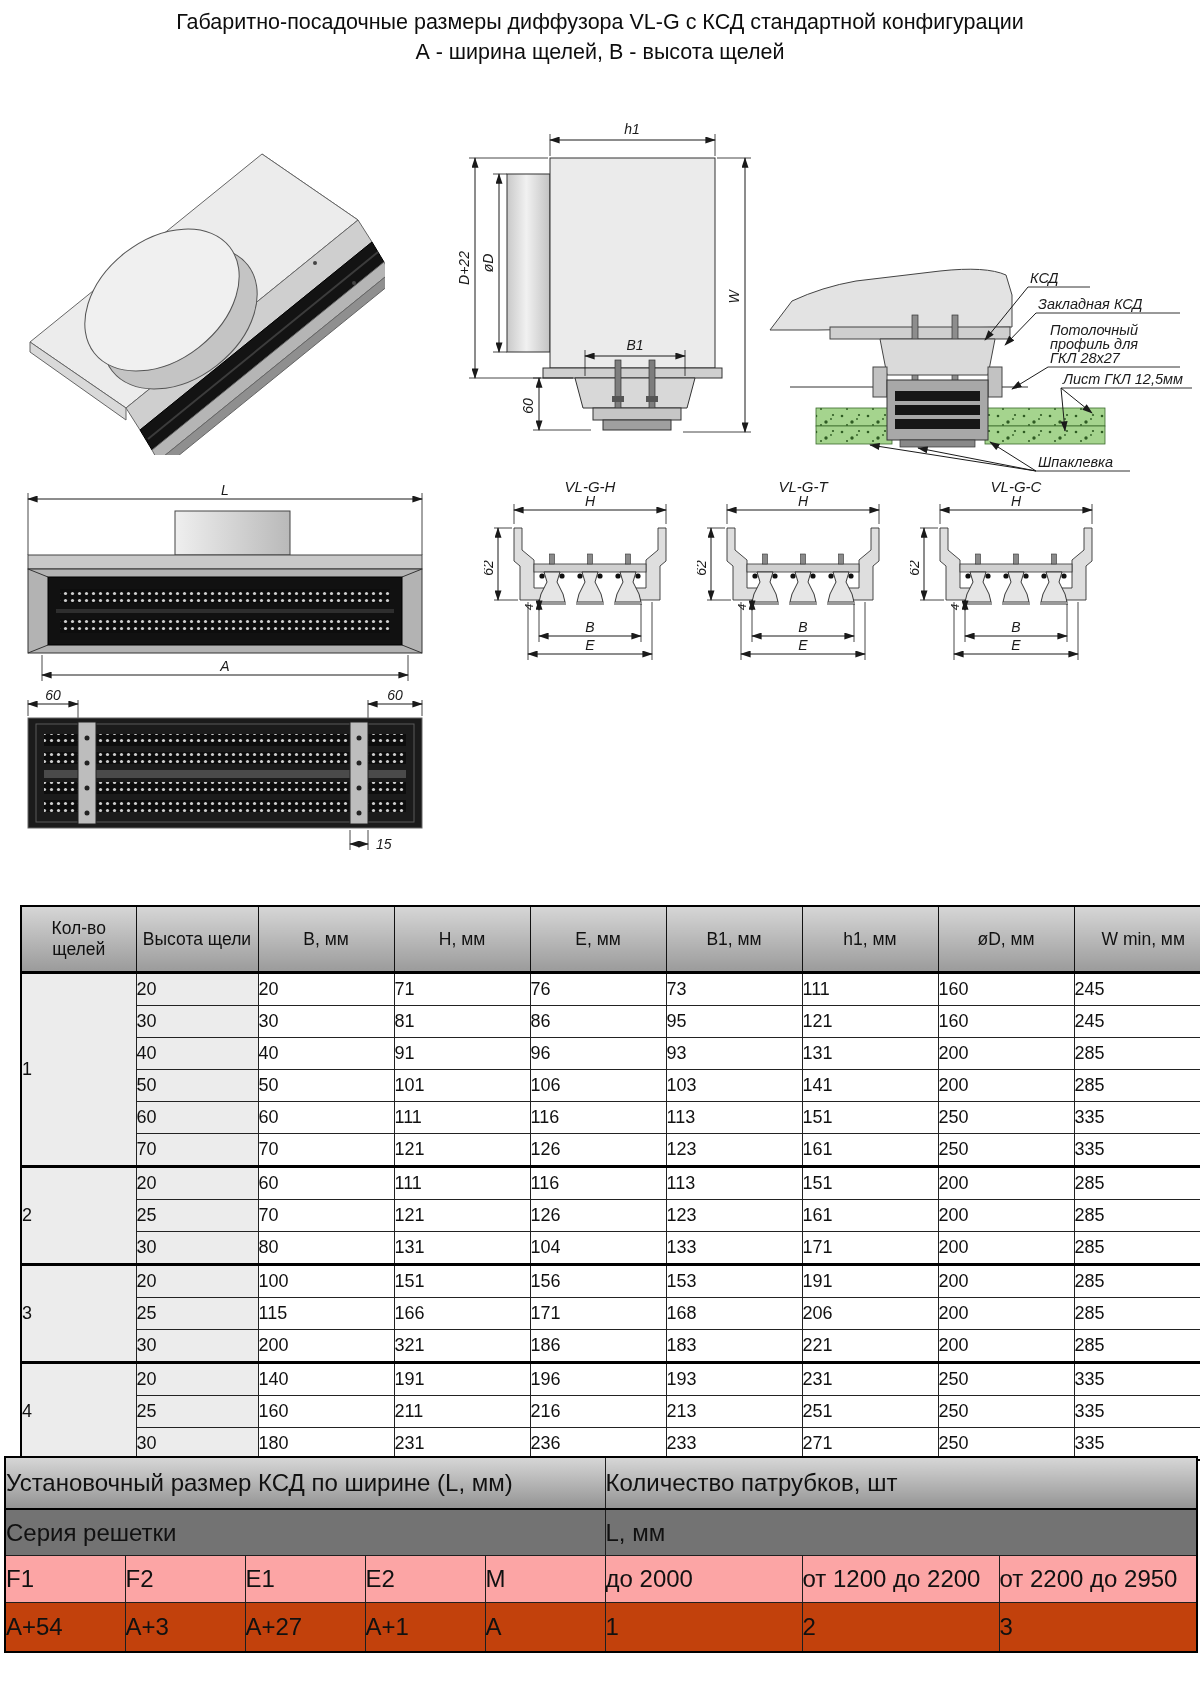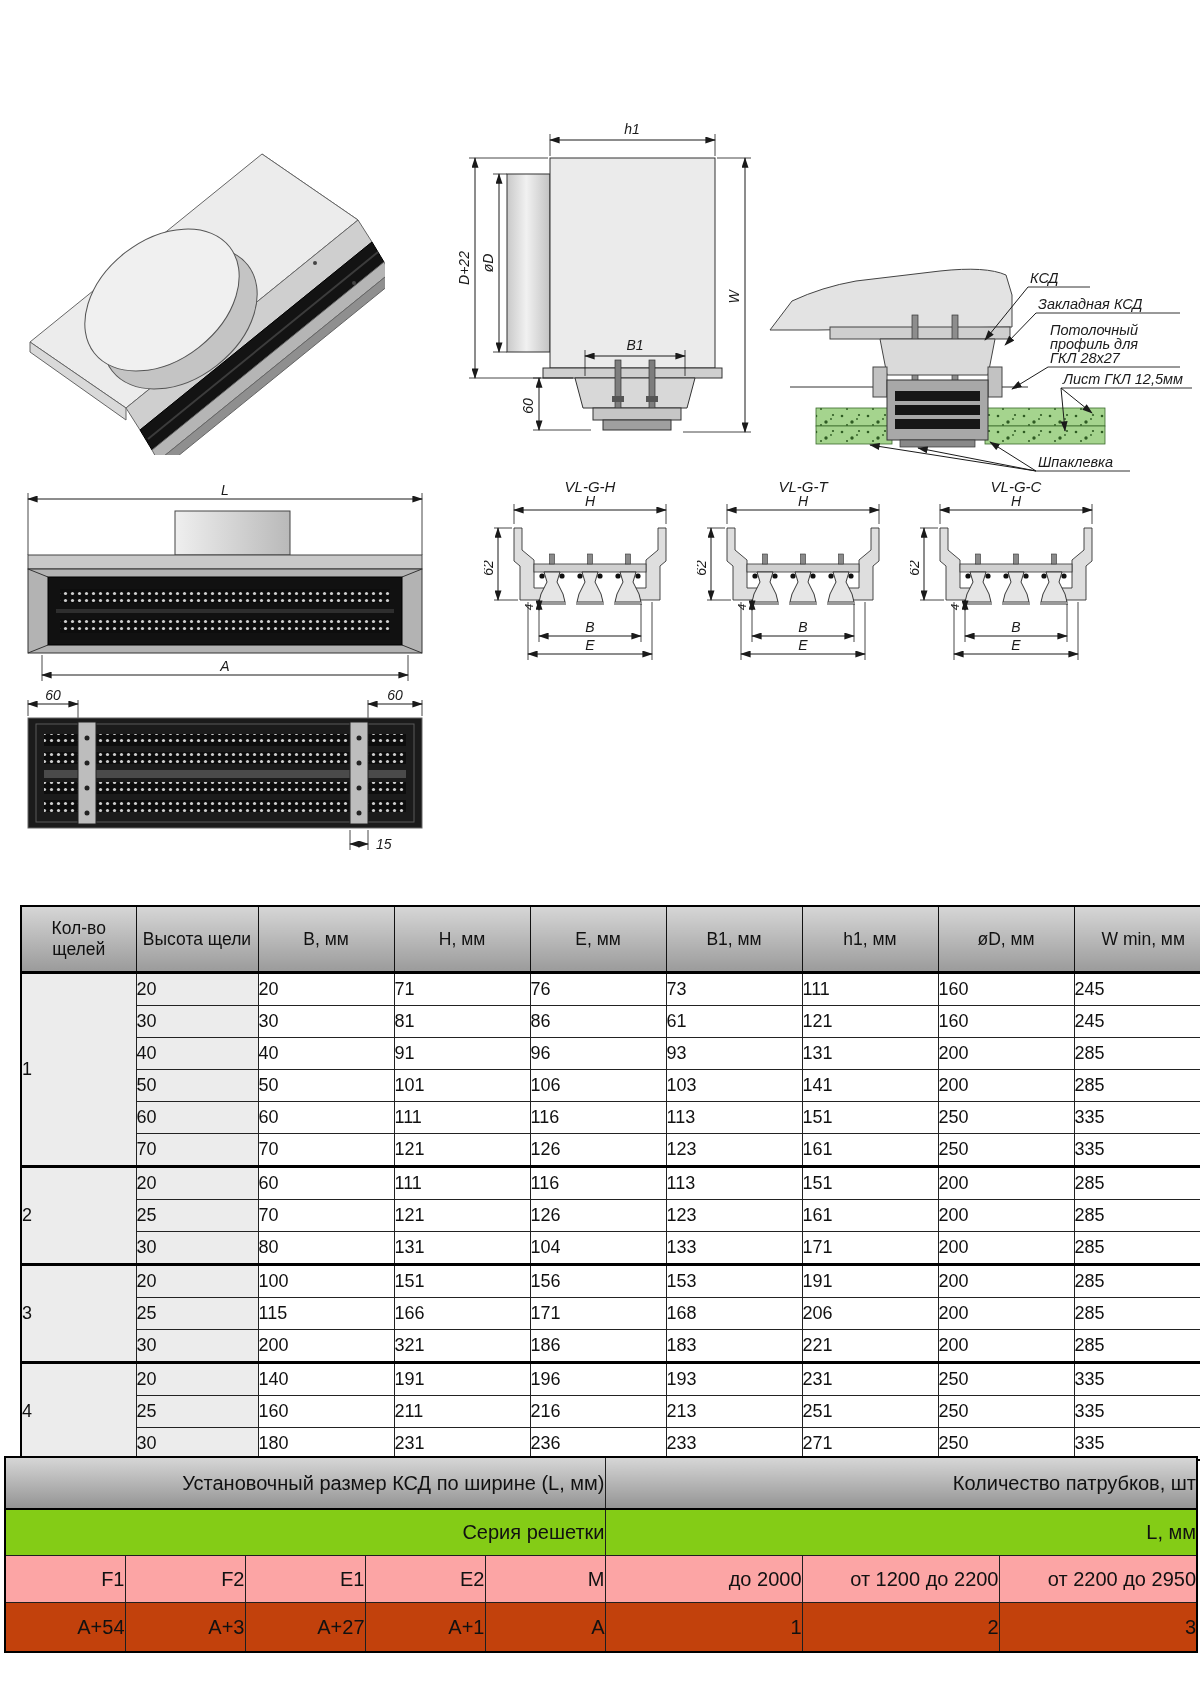--- a/index.html
+++ b/index.html
@@ -20,24 +20,24 @@
   
   table.mt{position:absolute;left:20px;top:905px;width:1192px;border-collapse:collapse;
            table-layout:fixed;border:2px solid #000;}
   table.mt th{background:linear-gradient(#d6d6d6,#9b9b9b);font-weight:400;font-size:17.5px;
               height:64px;border:1px solid #111;border-bottom:3px solid #000;padding:0 2px;}
   table.mt td{font-size:18px;height:31px;border:1px solid #222;background:#fff;padding:0;}
   table.mt td.gc, table.mt td.hc{background:#ececec;}
   table.mt tr.gs > td{border-top:3px solid #000;}
   
   table.bt{position:absolute;left:4px;top:1456px;width:1192px;border-collapse:collapse;
-           table-layout:fixed;border:2px solid #000;text-align:right;font-size:20px;}
+           table-layout:fixed;border:2px solid #000;text-align:left;font-size:24px;}
   table.bt td{border:1px solid #1f1f1f;padding:0;}
   tr.bt-head td{background:linear-gradient(#d6d6d6,#949494);height:50px;border-bottom:2px solid #000;}
-  tr.bt-sub td{background:#84cc16;height:45px;}
+  tr.bt-sub td{background:#737373;height:45px;}
   tr.bt-cols td{background:#fca5a5;height:46px;}
   tr.bt-vals td{background:#c2410c;height:48px;}
 </style>
 </head>
 <body>
 
 <div class="page">
 
   <svg width="0" height="0" style="position:absolute">
     <defs>
@@ -89,20 +89,24 @@
         </g>
         <g fill="#999">
           <rect x="26" y="74" width="28" height="3"></rect>
             <rect x="64" y="74" width="28" height="3"></rect>
             <rect x="102" y="74" width="28" height="3"></rect>
         </g>
       </g>
     </defs>
   </svg>
 
+  <div class="title">
+    <div>Габаритно-посадочные размеры диффузора VL-G с КСД стандартной конфигурации</div>
+    <div>А - ширина щелей, В - высота щелей</div>
+  </div>
 
   <svg class="abs" style="left:10px;top:90px" width="375" height="365" viewBox="0 0 375 365">
     <g stroke="#666" stroke-width="1" stroke-linejoin="round">
       <polygon points="252,64 348,130 366,185 270,119" fill="#f6f6f6"></polygon>
       <polygon points="20,252 252,64 348,130 116,318" fill="#ececec"></polygon>
       <polygon points="20,252 20,262 116,330 116,318" fill="#d9d9d9"></polygon>
       <polygon points="116,318 348,130 362,152 130,340" fill="#cfcfcf"></polygon>
       <polygon points="130,340 362,152 374,172 142,360" fill="#131313" stroke="#000"></polygon>
       <line x1="138" y1="349" x2="368" y2="162" stroke="#3c3c3c" stroke-width="2"></line>
       <polygon points="142,360 374,172 380,183 148,371" fill="#b5b5b5"></polygon>
@@ -377,21 +381,21 @@
           <td>73</td>
           <td>111</td>
           <td>160</td>
           <td>245</td>
         </tr>
         <tr>
           <td class="hc">30</td>
           <td>30</td>
           <td>81</td>
           <td>86</td>
-          <td>61</td>
+          <td>95</td>
           <td>121</td>
           <td>160</td>
           <td>245</td>
         </tr>
         <tr>
           <td class="hc">40</td>
           <td>40</td>
           <td>91</td>
           <td>96</td>
           <td>93</td>

